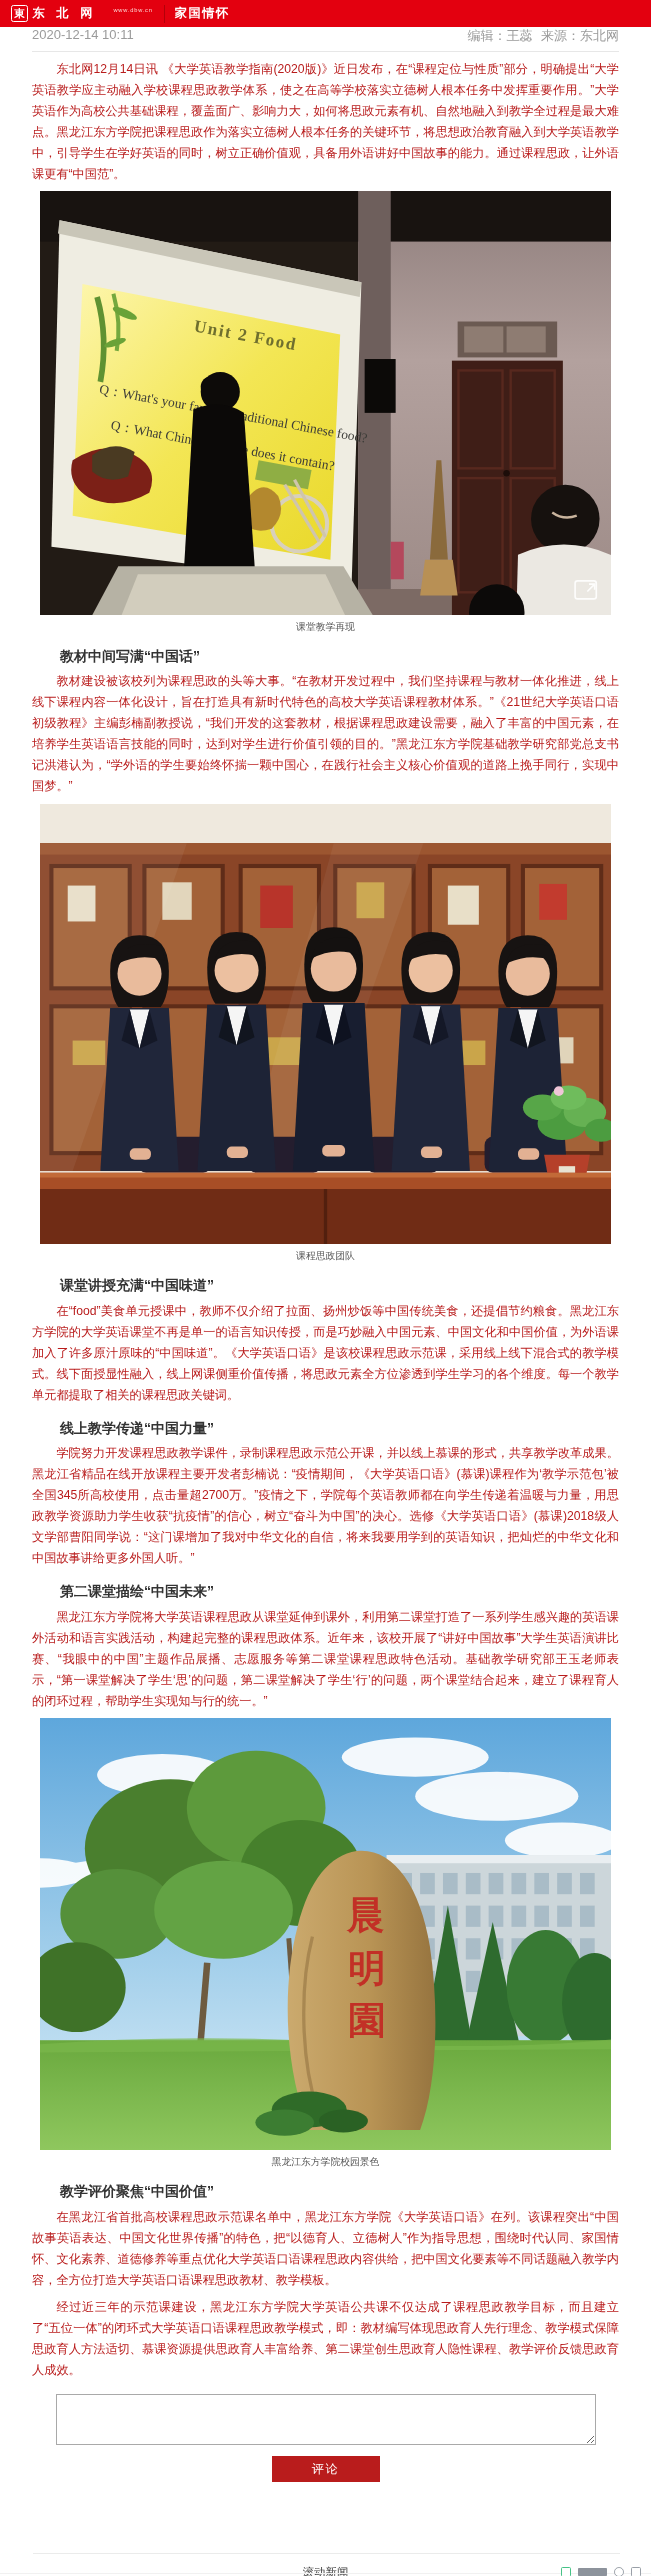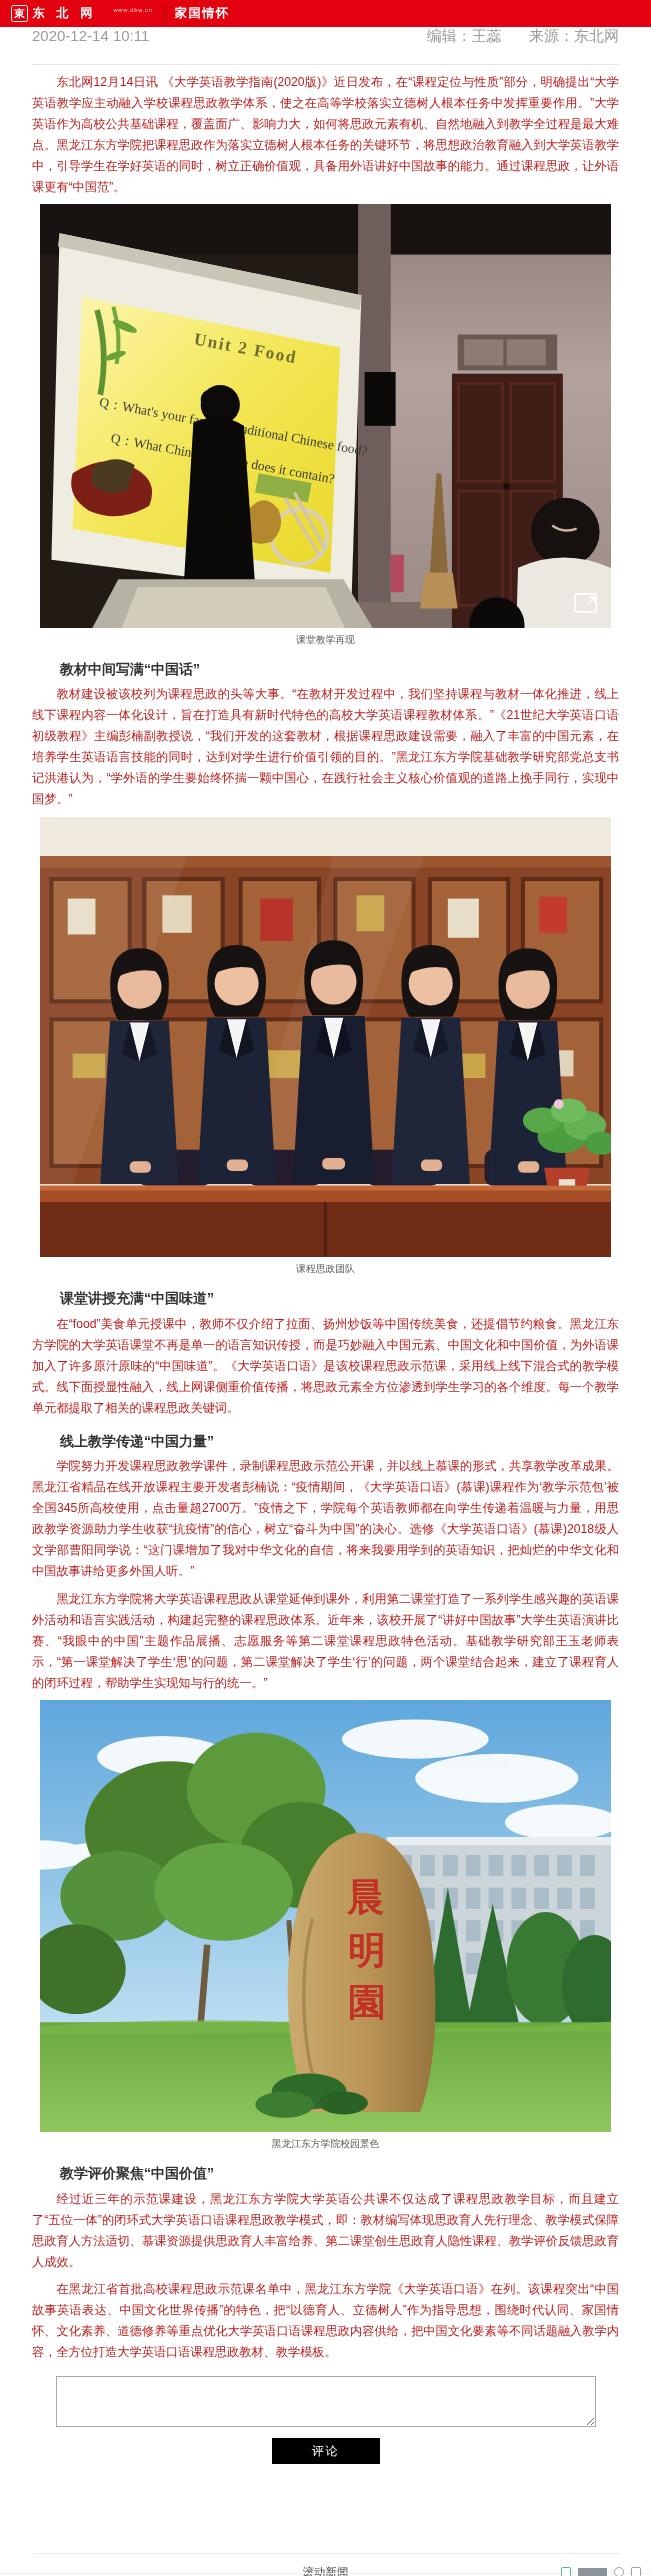--- a/index.html
+++ b/index.html
@@ -12,33 +12,33 @@
   .logo { display:flex; align-items:center; height:100%; }
   .seal { width:16.3px; height:16.3px; border:1.6px solid #fff; border-radius:2.4px; color:#fff; font-size:10.6px; line-height:15.5px; text-align:center; font-weight:bold; margin-right:4.9px; }
   .sitename-wrap { display:flex; flex-direction:row; justify-content:flex-end; margin-right:11.4px;gap:17px; }
   .sitename { color:#fff; font-weight:bold; font-size:12.2px; letter-spacing:4.1px; line-height:12.2px; }
   .sitedomain { color:#ffd2d2; font-size:5.7px; letter-spacing:0.8px; line-height:6.5px; }
   .bar-divider { width:0.8px; height:18px; background:#b30009; margin:0 9.8px 0 0; }
   .channel { color:#fff; font-size:12.2px; font-weight:bold; letter-spacing:1.6px; }
 
   .container { width:587px; margin:0 auto; }
   h1.title { font-size:18px; color:#3d3d3d; font-weight:bold; margin:26px 0 9.8px; line-height:21px; }
-  .meta { display:flex; justify-content:space-between; font-size:15px; color:#9b9b9b; padding-bottom:18px; border-bottom:0.8px solid #e7e7e7; }
-  .meta-right span { margin-left:23px; }
+  .meta { display:flex; justify-content:space-between; font-size:13px; color:#9b9b9b; padding-bottom:6px; border-bottom:0.8px solid #e7e7e7; }
+  .meta-right span { margin-left:5px; }
 
   p.body-text { font-size:12.2px; line-height:21px; text-indent:2em; text-align:justify; margin:6.5px 0; color:#b91c1c; }
   h2.section { font-size:14px; font-weight:bold; color:#333; text-indent:2em; margin:13px 0 1.6px; line-height:18px; }
 
   figure { margin:6.5px auto 0; width:571px; }
   figure svg { display:block; width:571px; }
   figcaption { text-align:center; font-size:9.8px; color:#595959; margin:5.7px 0 11.4px; }
 
   
   .comment-box { display:block; width:540px; height:51px; margin:13px auto 0; border:0.8px solid #a9a9a9; resize:both; font-family:"Liberation Sans",sans-serif; font-size:11.4px; padding:4.9px; }
-  .comment-btn { display:block; margin:11.4px auto 0; width:108px; height:26px; background:#000000; color:#fff; border:none; font-size:12.2px; letter-spacing:1.6px; cursor:pointer; font-family:"Liberation Sans",sans-serif; }
+  .comment-btn { display:block; margin:11.4px auto 0; width:108px; height:26px; background:#b91c1c; color:#fff; border:none; font-size:12.2px; letter-spacing:1.6px; cursor:pointer; font-family:"Liberation Sans",sans-serif; }
 
   
   .footer-divider { position:absolute; top:2553px; left:33px; width:587px; border-top:0.8px solid #ebebeb; }
   .footer-label { position:absolute; top:2565px; left:0; width:100%; text-align:center; font-size:11.4px; color:#3a3a3a; }
   .footer-hairline { position:absolute; top:2573px; left:0; width:100%; border-top:0.8px solid #f1f1f1; }
   .bottom-toolbar { position:absolute; top:2567px; right:9.8px; display:flex; align-items:center; gap:7.3px; }
   .bt-green { width:9.8px; height:9.8px; border:0.8px solid #47c287; border-radius:1.6px; background:#fff; }
   .bt-textbar { width:29px; height:7.3px; background:#8d939c; border-radius:0.8px; }
   .bt-circle { width:9.8px; height:9.8px; border:0.8px solid #9aa0a8; border-radius:50%; background:#fff; }
   .bt-square { width:9.8px; height:9.8px; border:0.8px solid #9aa0a8; border-radius:1.6px; background:#fff; }
@@ -285,20 +285,21 @@
       </svg>
       <figcaption>课程思政团队</figcaption>
     </figure>
 
     <h2 class="section">课堂讲授充满“中国味道”</h2>
     <p class="body-text">在“food”美食单元授课中，教师不仅介绍了拉面、扬州炒饭等中国传统美食，还提倡节约粮食。黑龙江东方学院的大学英语课堂不再是单一的语言知识传授，而是巧妙融入中国元素、中国文化和中国价值，为外语课加入了许多原汁原味的“中国味道”。《大学英语口语》是该校课程思政示范课，采用线上线下混合式的教学模式。线下面授显性融入，线上网课侧重价值传播，将思政元素全方位渗透到学生学习的各个维度。每一个教学单元都提取了相关的课程思政关键词。</p>
 
     <h2 class="section">线上教学传递“中国力量”</h2>
     <p class="body-text">学院努力开发课程思政教学课件，录制课程思政示范公开课，并以线上慕课的形式，共享教学改革成果。黑龙江省精品在线开放课程主要开发者彭楠说：“疫情期间，《大学英语口语》(慕课)课程作为‘教学示范包’被全国345所高校使用，点击量超2700万。”疫情之下，学院每个英语教师都在向学生传递着温暖与力量，用思政教学资源助力学生收获“抗疫情”的信心，树立“奋斗为中国”的决心。选修《大学英语口语》(慕课)2018级人文学部曹阳同学说：“这门课增加了我对中华文化的自信，将来我要用学到的英语知识，把灿烂的中华文化和中国故事讲给更多外国人听。”</p>
 
+    <h2 class="section">第二课堂描绘“中国未来”</h2>
     <p class="body-text">黑龙江东方学院将大学英语课程思政从课堂延伸到课外，利用第二课堂打造了一系列学生感兴趣的英语课外活动和语言实践活动，构建起完整的课程思政体系。近年来，该校开展了“讲好中国故事”大学生英语演讲比赛、“我眼中的中国”主题作品展播、志愿服务等第二课堂课程思政特色活动。基础教学研究部王玉老师表示，“第一课堂解决了学生‘思’的问题，第二课堂解决了学生‘行’的问题，两个课堂结合起来，建立了课程育人的闭环过程，帮助学生实现知与行的统一。”</p>
 
     <figure>
       <svg viewBox="0 0 700 530">
         <defs>
           <linearGradient id="sky" x1="0" y1="0" x2="0" y2="1">
             <stop offset="0" stop-color="#5ea7dc"></stop>
               <stop offset="0.6" stop-color="#a8d2ec"></stop>
               <stop offset="1" stop-color="#ddeef8"></stop>
           </linearGradient>
@@ -395,22 +396,22 @@
         <text x="378" y="386" font-size="46" font-weight="bold" fill="#c23026" font-family="DejaVu Sans, sans-serif">園</text>
 
         <ellipse cx="330" cy="480" rx="46" ry="22" fill="#2f6b28"></ellipse>
         <ellipse cx="300" cy="496" rx="36" ry="16" fill="#3c7d32"></ellipse>
         <ellipse cx="372" cy="494" rx="30" ry="14" fill="#2a6124"></ellipse>
       </svg>
       <figcaption>黑龙江东方学院校园景色</figcaption>
     </figure>
 
     <h2 class="section">教学评价聚焦“中国价值”</h2>
+    <p class="body-text">在黑龙江省首批高校课程思政示范课名单中，黑龙江东方学院《大学英语口语》在列。该课程突出“中国故事英语表达、中国文化世界传播”的特色，把“以德育人、立德树人”作为指导思想，围绕时代认同、家国情怀、文化素养、道德修养等重点优化大学英语口语课程思政内容供给，把中国文化要素等不同话题融入教学内容，全方位打造大学英语口语课程思政教材、教学模板。</p>
     <p class="body-text">经过近三年的示范课建设，黑龙江东方学院大学英语公共课不仅达成了课程思政教学目标，而且建立了“五位一体”的闭环式大学英语口语课程思政教学模式，即：教材编写体现思政育人先行理念、教学模式保障思政育人方法适切、慕课资源提供思政育人丰富给养、第二课堂创生思政育人隐性课程、教学评价反馈思政育人成效。</p>
-    <p class="body-text">在黑龙江省首批高校课程思政示范课名单中，黑龙江东方学院《大学英语口语》在列。该课程突出“中国故事英语表达、中国文化世界传播”的特色，把“以德育人、立德树人”作为指导思想，围绕时代认同、家国情怀、文化素养、道德修养等重点优化大学英语口语课程思政内容供给，把中国文化要素等不同话题融入教学内容，全方位打造大学英语口语课程思政教材、教学模板。</p>
 
     <textarea class="comment-box" style=""></textarea>
     <button class="comment-btn">评论</button>
 
   </div>
 
   <div class="footer-divider"></div>
   <div class="footer-label">滚动新闻</div>
   <div class="footer-hairline"></div>
   <div class="bottom-toolbar">

